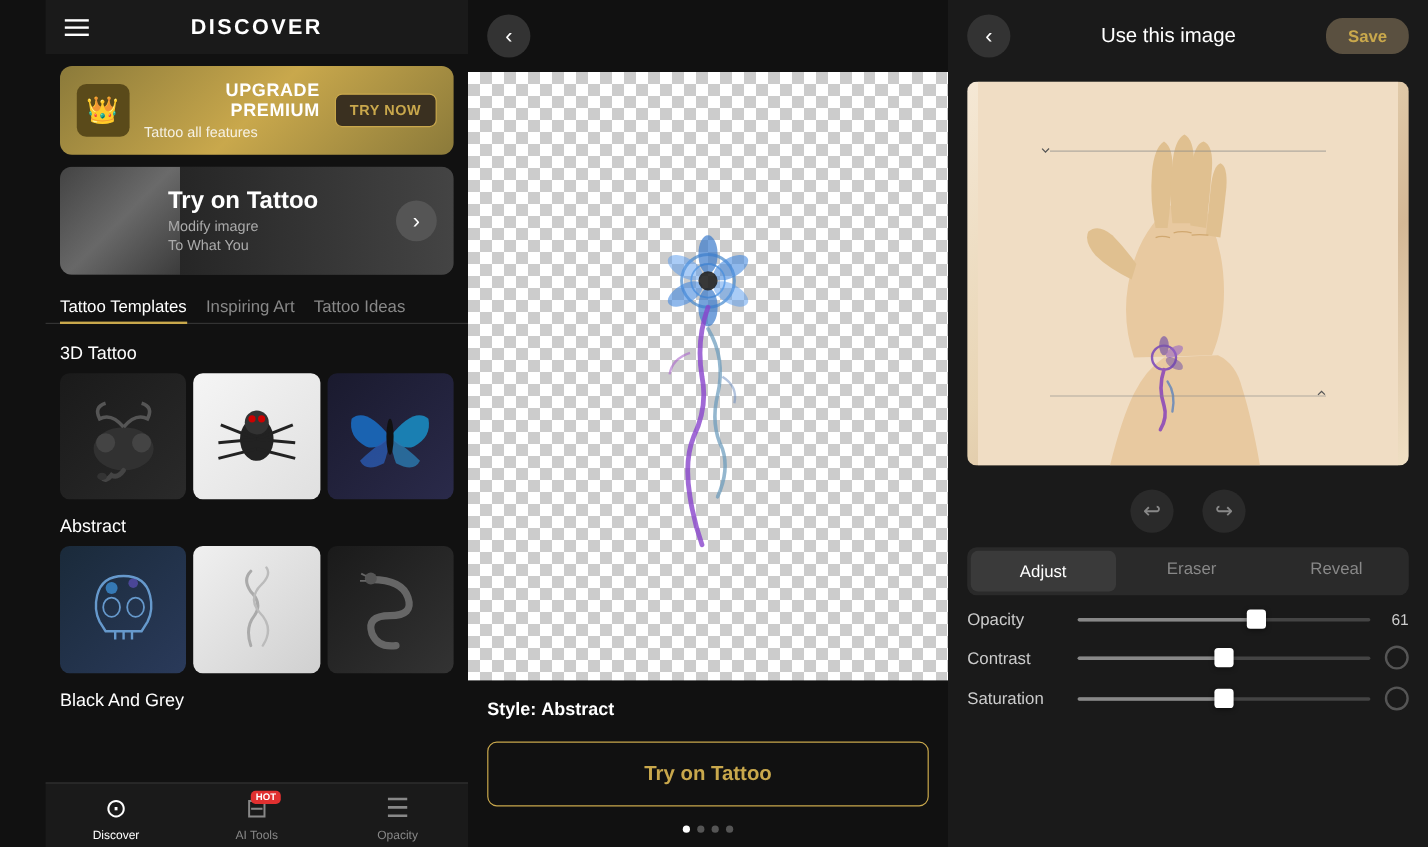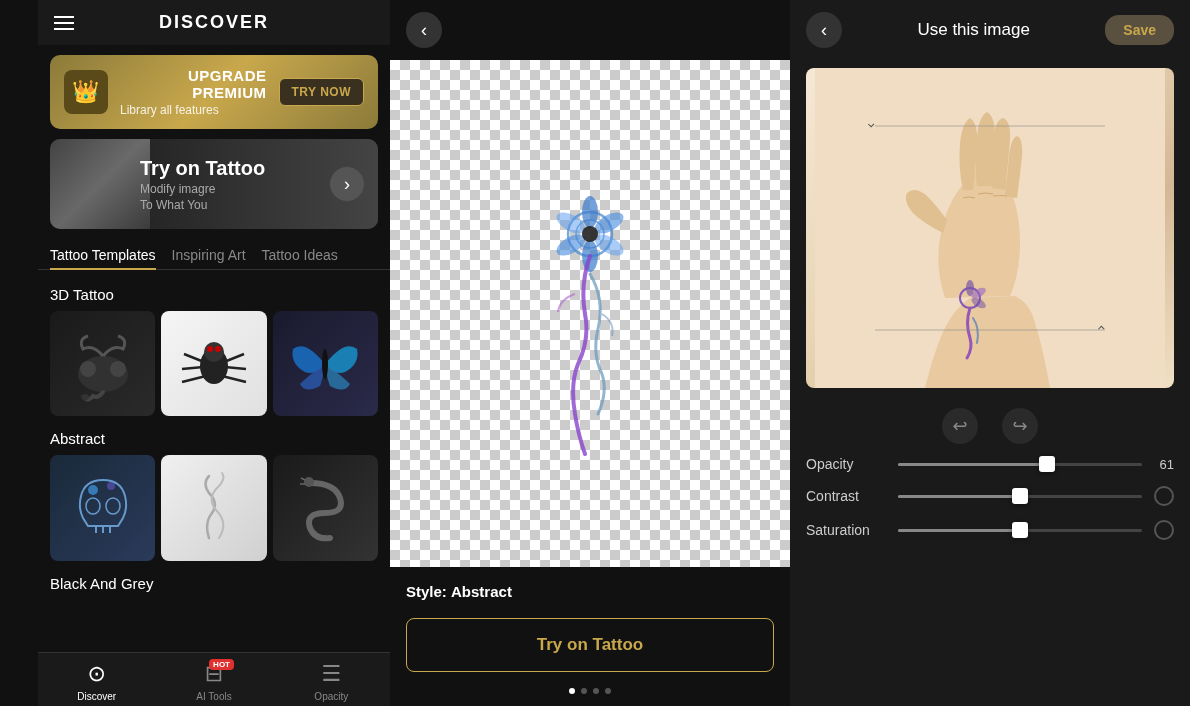--- a/index.html
+++ b/index.html
@@ -512,21 +512,21 @@
         <span></span>
         <span></span>
     </div>
     <span class="discover-title">DISCOVER</span>
   </div>
 
   <div class="upgrade-banner">
     <div class="crown-badge">👑</div>
     <div class="upgrade-text">
       <div class="upgrade-title">UPGRADE PREMIUM</div>
-      <div class="upgrade-subtitle">Library all features</div>
+      <div class="upgrade-subtitle">Tattoo all features</div>
     </div>
     <button class="try-now-btn">TRY NOW</button>
   </div>
 
   <div class="try-tattoo-banner">
     <div class="try-tattoo-bg"></div>
     <div class="try-tattoo-img-placeholder"></div>
     <div class="try-tattoo-content">
       <div class="try-tattoo-title">Try on Tattoo</div>
       <div class="try-tattoo-sub">Modify imagre</div>
@@ -732,20 +732,25 @@
         <text x="278" y="270" font-size="14" fill="#555" transform="rotate(45 285 267)">⌜</text>
       </svg>
     </div>
   </div>
 
   <div class="undo-redo">
     <div class="undo-btn">↩</div>
     <div class="redo-btn">↪</div>
   </div>
 
+  <div class="tool-tabs">
+    <div class="tool-tab active">Adjust</div>
+    <div class="tool-tab">Eraser</div>
+    <div class="tool-tab">Reveal</div>
+  </div>
 
   <div class="sliders-area">
 
     <div class="slider-row">
       <span class="slider-label">Opacity</span>
       <div class="slider-track">
         <div class="slider-fill" style="width: 61%;"></div>
         <div class="slider-thumb" style="left: calc(61% - 8px);"></div>
       </div>
       <span class="slider-value">61</span>

